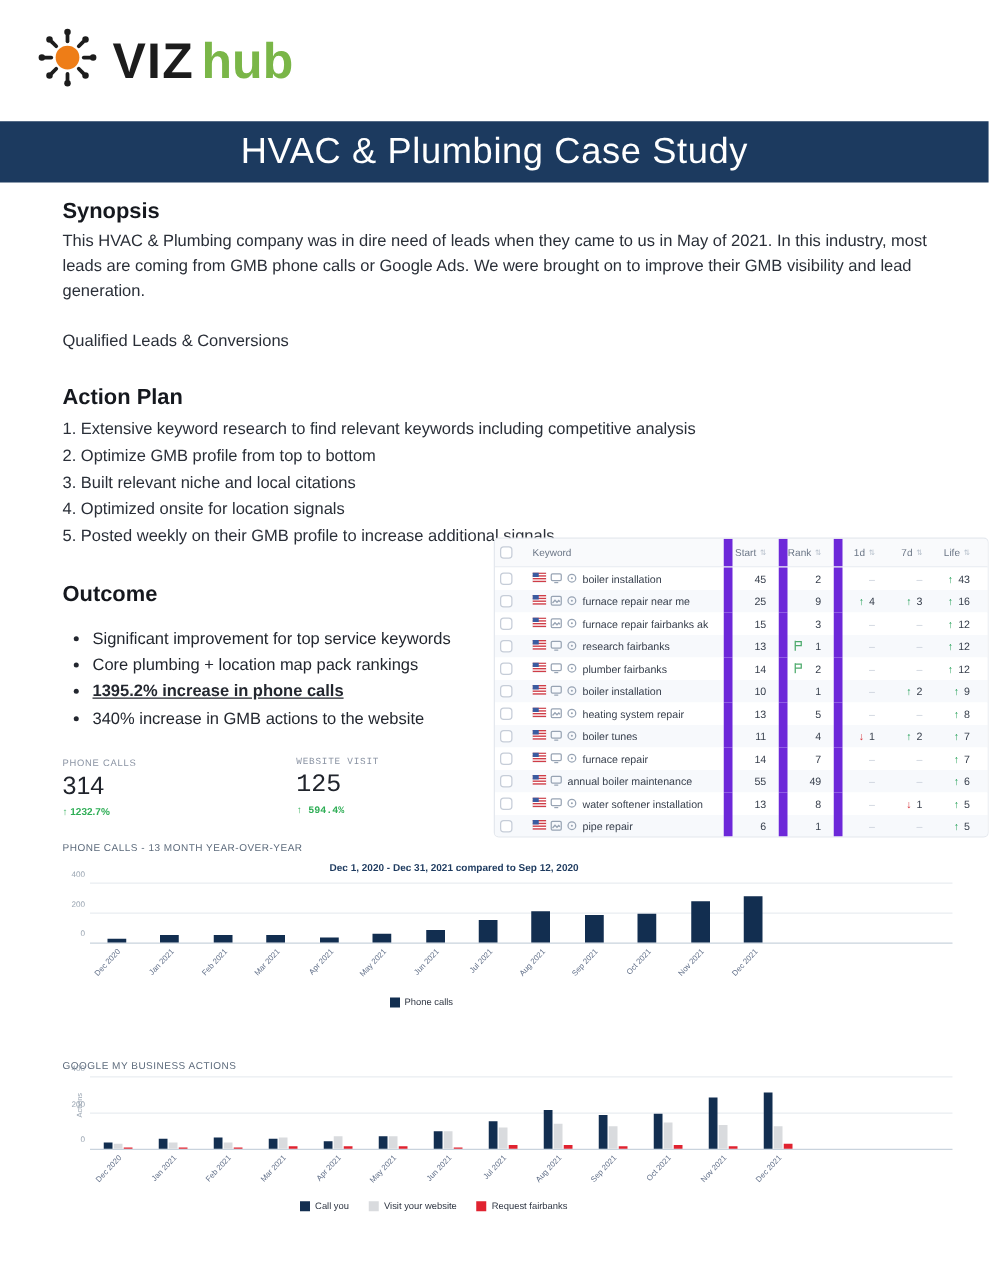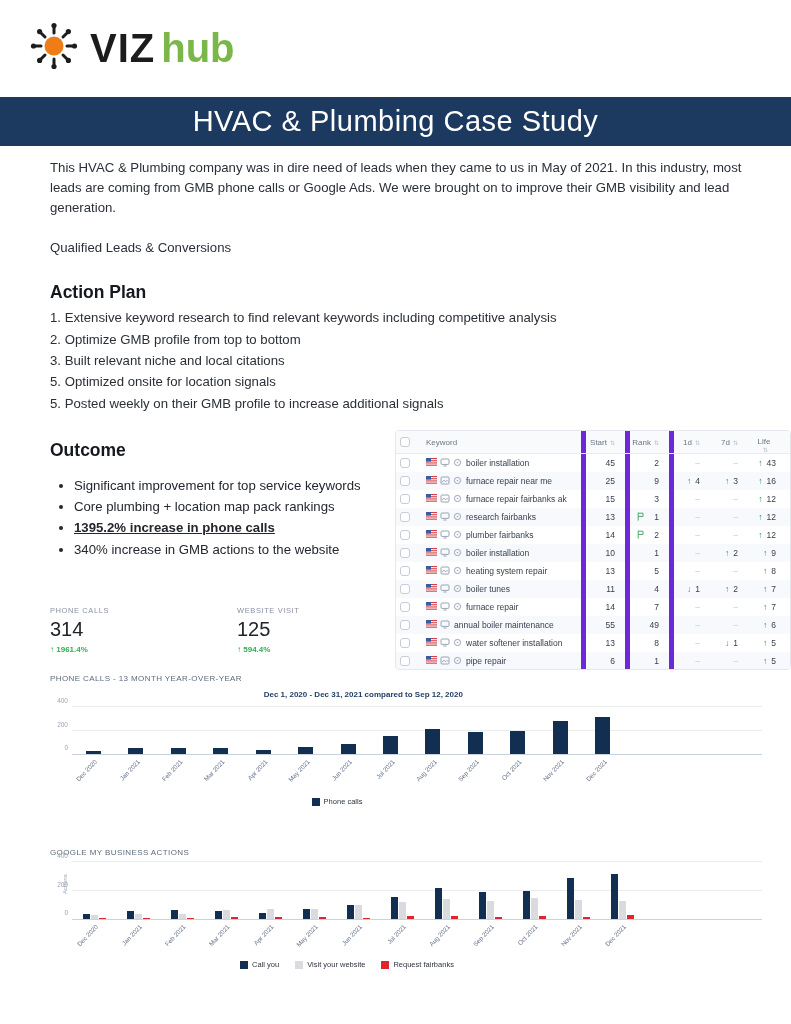--- a/index.html
+++ b/index.html
@@ -35,21 +35,21 @@
     position:absolute; left:395px; top:430px; width:396px; height:240px;
     border:1px solid #e4e8ee; border-radius:4px; overflow:hidden; background:#fff;
   }
   .tgrid { width:424px; }
   .trow { display:flex; align-items:center; height:18px; background:#fff; }
   .trow.alt { background:#f7f9fc; }
   .trow.thead { height:23px; background:#f9fafc; border-bottom:1px solid #e8ecf1; }
   .tcell { display:flex; align-items:center; height:100%; font-size:8.5px; color:#39414e; padding:0 4px; }
   .tcell.hd { color:#6b7686; font-size:8px; }
   .tcell.num { justify-content:flex-end; padding-right:10px; }
-  .tcell.brd { border-right:5px solid #6d28d9; }
+  .tcell.brd { border-right:7px solid #6d28d9; }
   .kcheck { width:10px; height:10px; border:1px solid #c6cdd8; border-radius:3px; background:#fff; }
   .kicons { display:flex; align-items:center; gap:3px; margin-right:4px; }
   .sorti { font-size:6px; color:#b7c0cc; margin-left:3px; }
   .up { color:#1f9e53; font-weight:700; }
   .dn { color:#d8373f; font-weight:700; }
   .dash { color:#c6cdd8; }
   .dval { color:#39414e; margin-left:4px; }
   
   .stat { position:absolute; top:606px; width:170px; }
   .stat-label { font-size:7.5px; letter-spacing:.6px; color:#8a93a3; }
@@ -109,32 +109,33 @@
     </span>
     <span class="logo-text"><span>VIZ</span><span class="hub" id="logo-hub" style="color: rgb(122, 182, 72);">hub</span></span>
   </div>
 
   <div class="banner" id="banner" style="background: rgb(28, 58, 95);">
     <span class="banner-title">HVAC &amp; Plumbing Case Study</span>
   </div>
 
   <div class="doc-col">
     <div class="sec">
+      <div class="sec-h">Synopsis</div>
       <div class="sec-p">This HVAC &amp; Plumbing company was in dire need of leads when they came to us in May of 2021. In this industry, most leads are coming from GMB phone calls or Google Ads. We were brought on to improve their GMB visibility and lead generation.</div>
     </div>
     <div class="sec" style="margin-bottom:24px;">
       <div class="sec-p">Qualified Leads &amp; Conversions</div>
     </div>
     <div class="sec" style="margin-bottom:26px;">
       <div class="sec-h">Action Plan</div>
       <div id="action-plan-list">
           <div class="plan-item">1. Extensive keyword research to find relevant keywords including competitive analysis</div>
           <div class="plan-item">2. Optimize GMB profile from top to bottom</div>
           <div class="plan-item">3. Built relevant niche and local citations</div>
-          <div class="plan-item">5. Optimized onsite for location signals</div>
+          <div class="plan-item">4. Optimized onsite for location signals</div>
           <div class="plan-item">5. Posted weekly on their GMB profile to increase additional signals</div>
         </div>
     </div>
     <div class="sec">
       <div class="sec-h">Outcome</div>
       <ul class="outcome-list" id="outcome-list">
           <li>Significant improvement for top service keywords</li>
           <li>Core plumbing + location map pack rankings</li>
           <li class="bold">1395.2% increase in phone calls</li>
           <li>340% increase in GMB actions to the website</li>
@@ -160,21 +161,21 @@
             <span class="sorti">⇅</span>
           </div>
           <div class="tcell hd num" style="width: 36px;">
             <span>1d</span>
             <span class="sorti">⇅</span>
           </div>
           <div class="tcell hd num" style="width: 38px;">
             <span>7d</span>
             <span class="sorti">⇅</span>
           </div>
-          <div class="tcell hd num" style="width: 38px; flex-direction: column;">
+          <div class="tcell hd num" style="width: 38px;">
             <span>Life</span>
             <span class="sorti">⇅</span>
           </div>
           <div class="tcell hd" style="width: 30px;">
             <span>F</span>
           </div>
         </div>
         <div class="trow">
           <div class="tcell" style="width: 26px;">
             <div class="kcheck"></div>
@@ -700,23 +701,23 @@
             <span class="dval">5</span>
           </div>
           <div class="tcell" style="width: 30px;"></div>
         </div>
       </div>
   </div>
 
   <div class="stat" style="left:50px;">
     <div class="stat-label">PHONE CALLS</div>
     <div class="stat-value">314</div>
-    <div class="stat-change"><span>↑ </span><span>1961.4%</span></div>
+    <div class="stat-change"><span>↑ </span><span>1232.7%</span></div>
   </div>
-  <div class="stat" style="left:237px;">
+  <div class="stat" style="left:237px;font-family:Liberation Mono, monospace;">
     <div class="stat-label">WEBSITE VISIT</div>
     <div class="stat-value">125</div>
     <div class="stat-change"><span>↑ </span><span>594.4%</span></div>
   </div>
 
   <div class="chart-section-label" style="top:674px;text-align:center;">PHONE CALLS - 13 MONTH YEAR-OVER-YEAR</div>
   <div class="chart-box" style="top:690px;" id="chart1">
       <div class="chart-title">Dec 1, 2020 - Dec 31, 2021 compared to Sep 12, 2020</div>
       <div class="plot" style="height: 48px; width: 690px;">
         <span class="gtick" style="bottom: 0%;">0</span>

